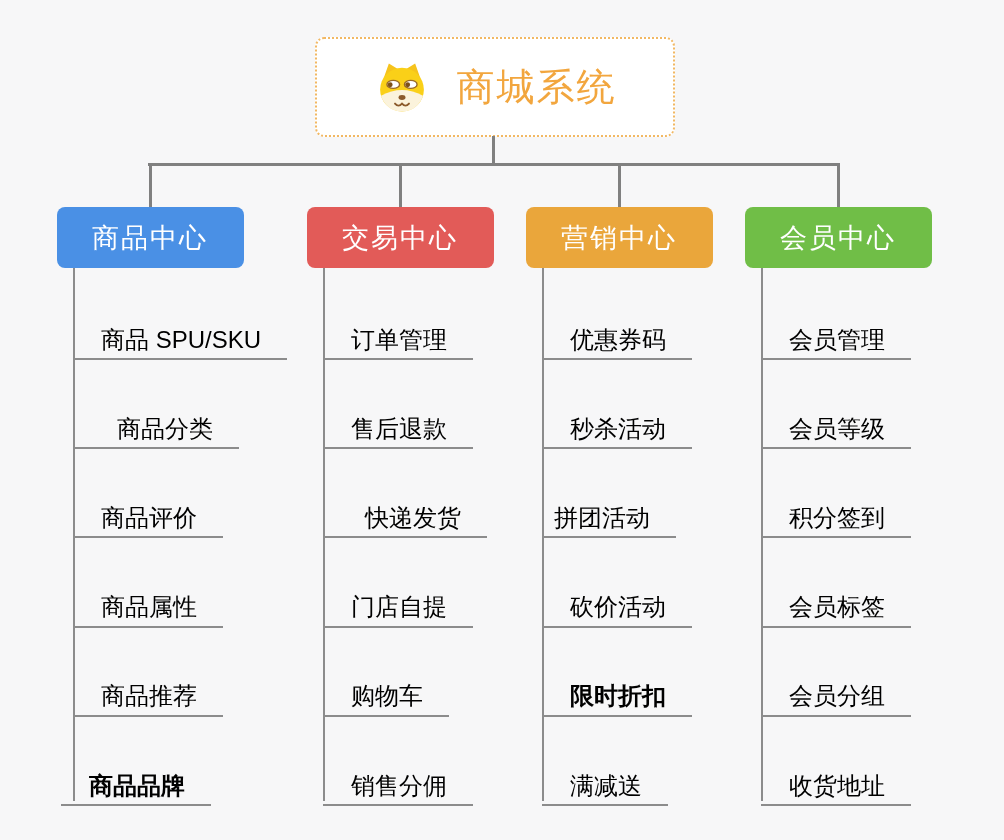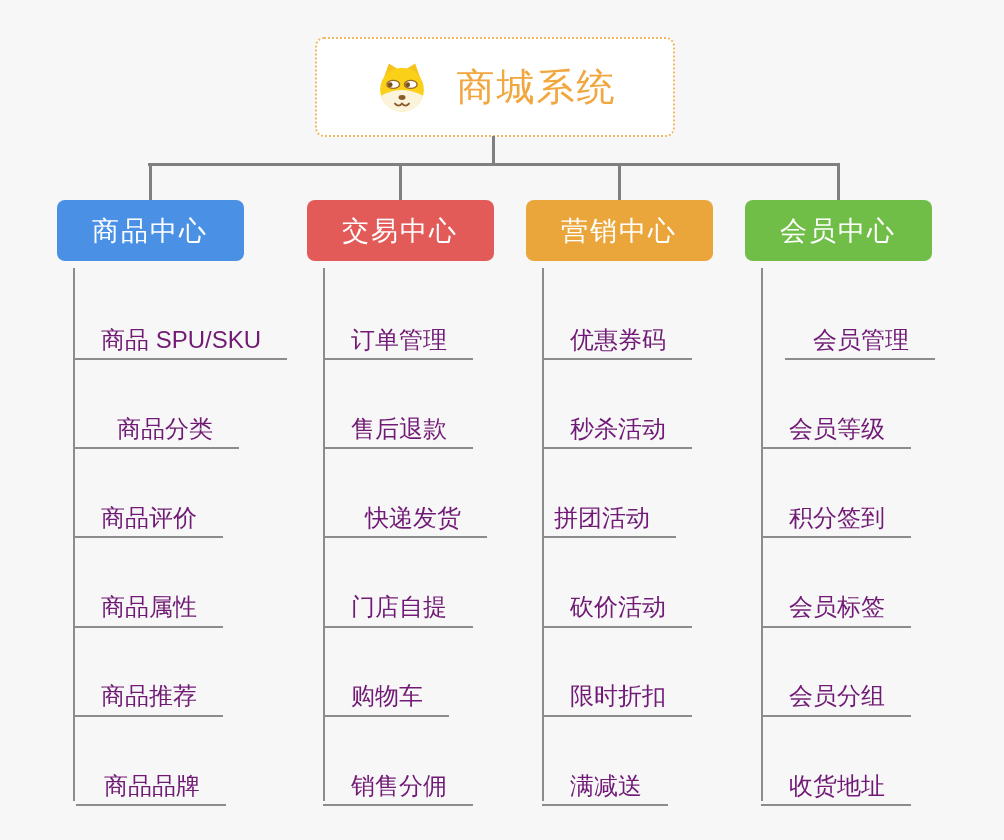--- a/index.html
+++ b/index.html
@@ -32,21 +32,21 @@
     letter-spacing:2px;
     white-space:nowrap;
   }
   .dog-icon{width:56px;height:56px;display:block;}
   
   .line{position:absolute;background:#808080;}
   .trunk{position:absolute;width:2px;background:#8c8c8c;}
   
   .branch-node{
     position:absolute;
-    top:200px;width:187px;height:61px;
+    top:207px;width:187px;height:61px;
     border-radius:8px;
     display:flex;align-items:center;justify-content:center;
     cursor:pointer;
   }
   .branch-label{
     color:#ffffff;
     font-size:27px;
     letter-spacing:2px;
     white-space:nowrap;
   }
@@ -55,21 +55,21 @@
     position:absolute;
     height:40px;
     display:flex;align-items:flex-end;
     padding:0 26px 5px 28px;
     border-bottom:2px solid #8c8c8c;
     white-space:nowrap;
     cursor:pointer;
   }
   .child-label{
     font-size:24px;
-    color:#701a75;
+    color:#000000;
     line-height:1.1;
   }
 </style>
 </head>
 <body>
 
 <div class="canvas">
 
   <div class="root-node">
     <svg class="dog-icon" viewBox="0 0 64 64" aria-hidden="true">
@@ -106,21 +106,21 @@
       </div>
       <div class="child-item" style="left: 73px; top: 491.4px;">
         <span class="child-label">商品评价</span>
       </div>
       <div class="child-item" style="left: 73px; top: 580.6px;">
         <span class="child-label">商品属性</span>
       </div>
       <div class="child-item" style="left: 73px; top: 669.8px;">
         <span class="child-label">商品推荐</span>
       </div>
-      <div class="child-item" style="left: 76px; top: 759px;">
+      <div class="child-item" style="left: 61px; top: 759px; font-weight: bold;">
         <span class="child-label">商品品牌</span>
       </div>
       <div class="line" style="left: 398.5px; top: 164px; width: 3px; height: 43px;"></div>
       <div class="branch-node" style="left: 306.5px; background: rgb(226, 91, 88);">
         <span class="branch-label">交易中心</span>
       </div>
       <div class="trunk" style="left: 323px; top: 268px; height: 533px;"></div>
       <div class="child-item" style="left: 323px; top: 313px;">
         <span class="child-label">订单管理</span>
       </div>
@@ -149,32 +149,32 @@
       </div>
       <div class="child-item" style="left: 542px; top: 402.2px;">
         <span class="child-label">秒杀活动</span>
       </div>
       <div class="child-item" style="left: 542px; top: 491.4px; padding-left: 12px;">
         <span class="child-label">拼团活动</span>
       </div>
       <div class="child-item" style="left: 542px; top: 580.6px;">
         <span class="child-label">砍价活动</span>
       </div>
-      <div class="child-item" style="left: 542px; top: 669.8px;">
+      <div class="child-item" style="left: 542px; top: 669.8px; font-weight: bold;">
         <span class="child-label">限时折扣</span>
       </div>
       <div class="child-item" style="left: 542px; top: 759px;">
         <span class="child-label">满减送</span>
       </div>
       <div class="line" style="left: 836.5px; top: 164px; width: 3px; height: 43px;"></div>
       <div class="branch-node" style="left: 744.5px; background: rgb(112, 190, 71);">
         <span class="branch-label">会员中心</span>
       </div>
       <div class="trunk" style="left: 761px; top: 268px; height: 533px;"></div>
-      <div class="child-item" style="left: 761px; top: 313px; margin-left: 24px;">
+      <div class="child-item" style="left: 761px; top: 313px;">
         <span class="child-label">会员管理</span>
       </div>
       <div class="child-item" style="left: 761px; top: 402.2px; justify-content: flex-end;">
         <span class="child-label">会员等级</span>
       </div>
       <div class="child-item" style="left: 761px; top: 491.4px;">
         <span class="child-label">积分签到</span>
       </div>
       <div class="child-item" style="left: 761px; top: 580.6px;">
         <span class="child-label">会员标签</span>

